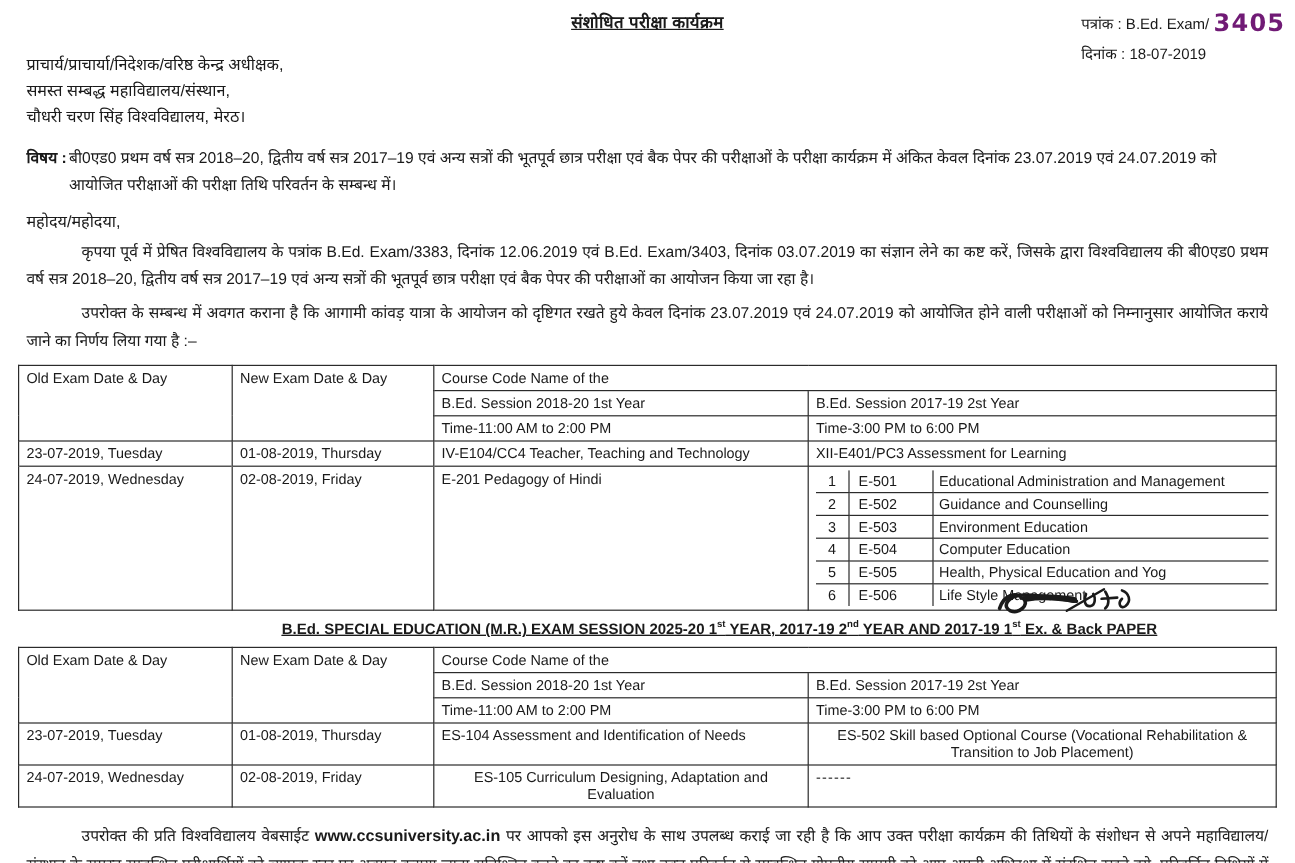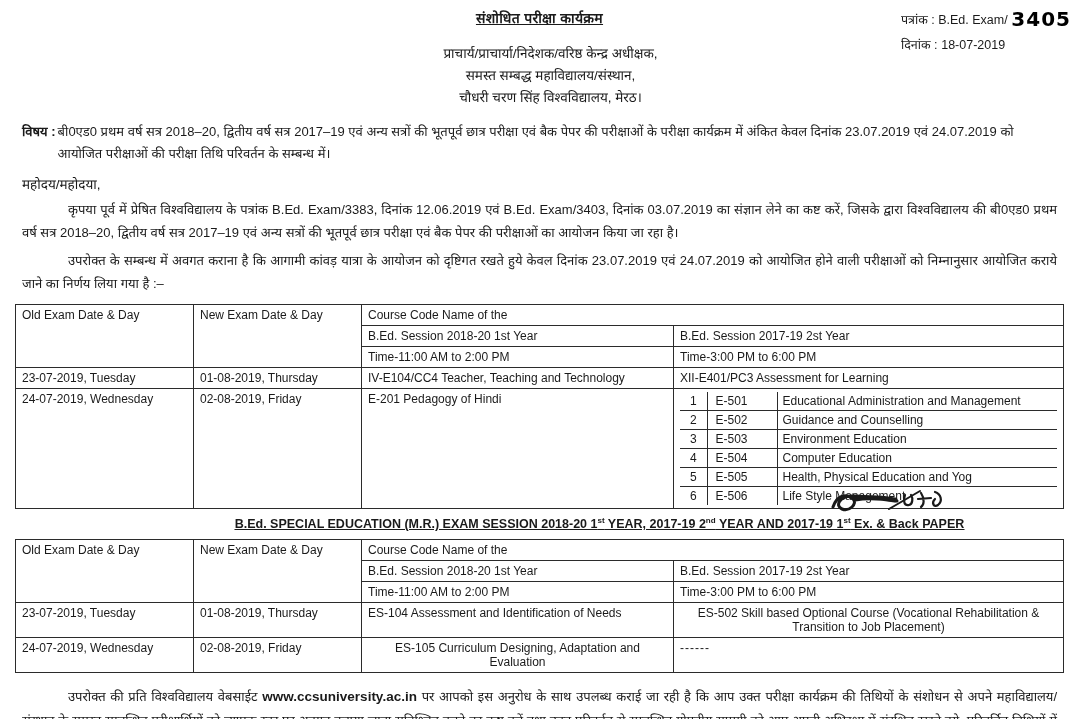--- a/index.html
+++ b/index.html
@@ -39,28 +39,27 @@
     text-align: left;
   }
   .ref-line { white-space: nowrap; }
   .ref-label { font-size: 12.5px; }
   .ref-hand {
     font-family: "DejaVu Sans", sans-serif;
     font-size: 20px;
     font-weight: 600;
     letter-spacing: 1px;
     vertical-align: -2px;
-    color: #000000;
+    color: #701a75;
   }
 
   .addressee {
     margin: 16px 0 0 22px;
     font-size: 13.5px;
     line-height: 1.62;
-    text-align: center;
   }
 
   .subject-block {
     margin: 12px 22px 0 22px;
     font-size: 13px;
     line-height: 1.7;
     display: flex;
     gap: 2px;
   }
   .subject-label { font-weight: bold; white-space: nowrap; }
@@ -280,21 +279,21 @@
               </tr>
             </tbody>
           </table>
         </td>
       </tr>
     </tbody>
   </table>
 
   <div class="special-heading">
     <span>
-      <span>B.Ed. SPECIAL EDUCATION (M.R.) EXAM SESSION 2018-20 1</span><sup>st</sup><span> YEAR, 2017-19 2</span><sup>nd</sup><span> YEAR AND 2017-19 1</span><sup>st</sup><span> Ex. &amp; Back PAPER</span>
+      <span>B.Ed. SPECIAL EDUCATION (M.R.) EXAM SESSION 2025-20 1</span><sup>st</sup><span> YEAR, 2017-19 2</span><sup>nd</sup><span> YEAR AND 2017-19 1</span><sup>st</sup><span> Ex. &amp; Back PAPER</span>
     </span>
   </div>
 
   <table class="sched">
     <colgroup>
       <col style="width:178px">
       <col style="width:168px">
       <col style="width:312px">
       <col style="width:390px">
     </colgroup>

